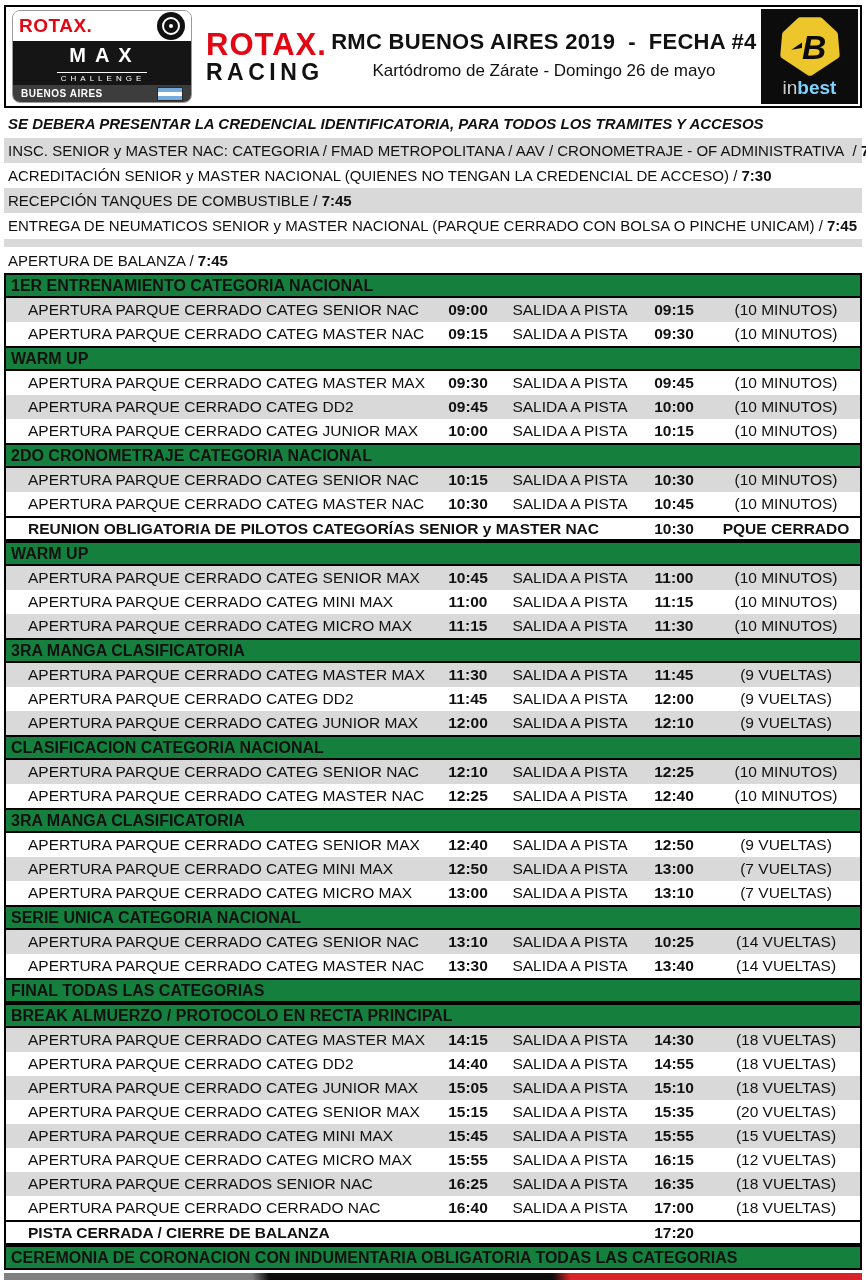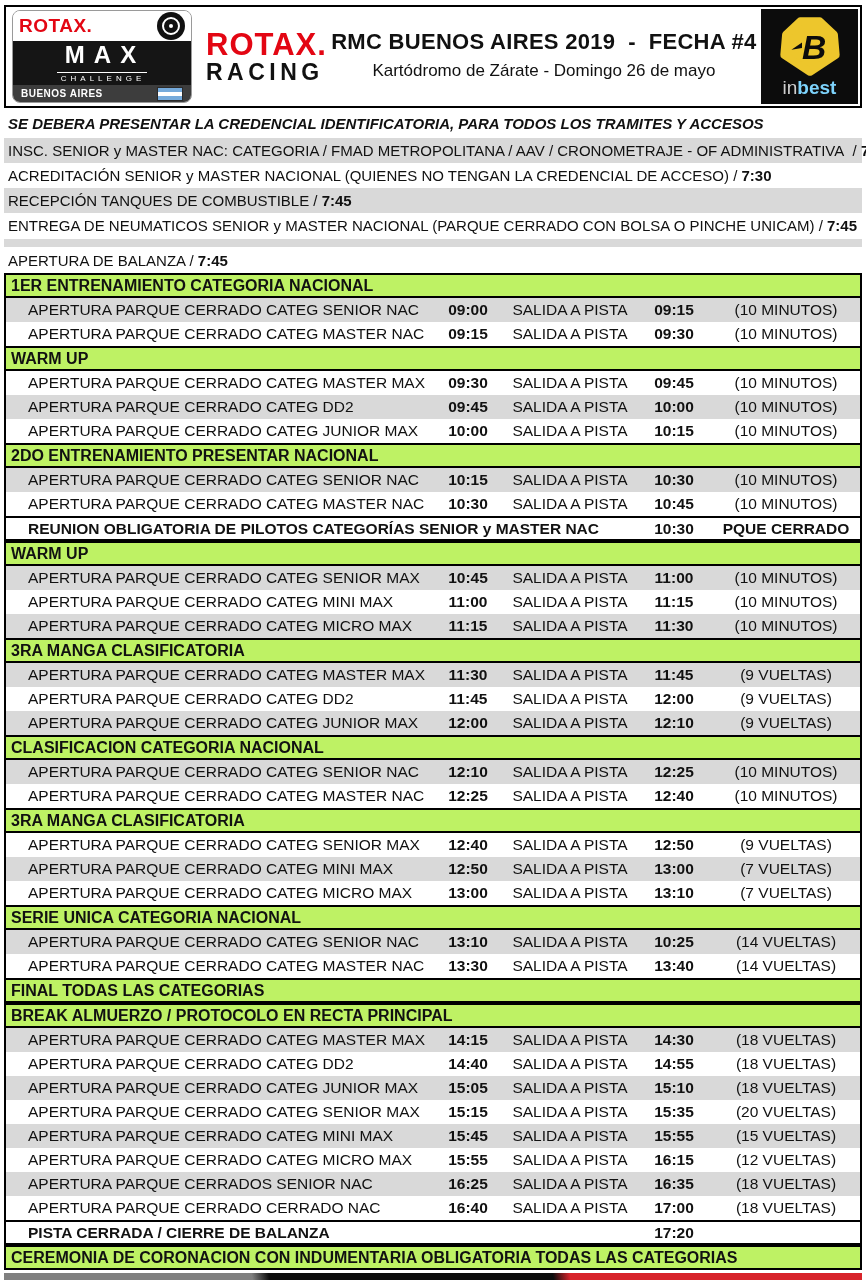--- a/index.html
+++ b/index.html
@@ -8,21 +8,21 @@
 
   
   .header-box{border:2px solid #000;height:99px;display:flex;align-items:center;}
   .badge{width:178px;height:91px;margin-left:6px;border:1px solid #9a9a9a;border-radius:8px;overflow:hidden;display:flex;flex-direction:column;background:#fff;flex-shrink:0;}
   .badge-top{height:34px;display:flex;align-items:center;justify-content:space-between;padding:0 6px;background:#fff;}
   .badge-rotax{color:#e30613;font-weight:bold;font-size:19px;letter-spacing:.5px;}
   .brp-circle{width:28px;height:28px;border-radius:50%;background:#111;display:flex;align-items:center;justify-content:center;}
   .brp-inner{width:14px;height:14px;border:2px solid #fff;border-radius:50%;display:flex;align-items:center;justify-content:center;}
   .brp-dot{width:4px;height:4px;background:#fff;border-radius:50%;}
   .badge-mid{flex:1;background:#151515;color:#fff;text-align:center;padding-top:2px;}
-  .badge-max{font-weight:bold;font-size:24px;letter-spacing:9px;line-height:24px;padding-left:6px;}
+  .badge-max{font-weight:bold;font-size:20px;letter-spacing:9px;line-height:24px;padding-left:6px;}
   .badge-challenge{display:inline-block;font-size:8px;letter-spacing:4px;border-top:1px solid #fff;padding:1px 2px 0 4px;line-height:9px;}
   .badge-bottom{height:19px;background:#3d3d3d;color:#fff;display:flex;align-items:center;justify-content:space-between;padding:0 8px;gap:17px;}
   .badge-city{font-size:10px;font-weight:bold;letter-spacing:.5px;}
   .flag{width:24px;height:12px;display:flex;flex-direction:column;border:1px solid #2a2a2a;}
   .flag i{flex:1;}
   .flag i:nth-child(1),.flag i:nth-child(3){background:#75aadb;}
   .flag i:nth-child(2){background:#fff;}
 
   .racing-logo{margin-left:14px;flex-shrink:0;}
   .racing-top{color:#e30613;font-weight:bold;font-size:31px;line-height:30px;letter-spacing:1px;}
@@ -39,21 +39,21 @@
   .inbest-best{color:#7dd3fc;font-weight:bold;}
 
   
   .notice{font-style:italic;font-weight:bold;font-size:15px;padding:7px 4px 6px 4px;}
   .info-row{height:25px;line-height:25px;font-size:15px;padding-left:4px;white-space:nowrap;}
   .shaded{background:#d9d9d9;}
   .strip{height:8px;background:#d9d9d9;margin:1px 0;}
 
   
   .schedule{border-left:2px solid #000;border-right:2px solid #000;}
-  .section{height:21px;line-height:21px;font-weight:bold;font-size:16px;padding-left:5px;border-top:2px solid #000;border-bottom:2px solid #000;background:#bef264;white-space:nowrap;}
+  .section{height:21px;line-height:21px;font-weight:bold;font-size:16px;padding-left:5px;border-top:2px solid #000;border-bottom:2px solid #000;background:#15803d;white-space:nowrap;}
   .srow{display:flex;height:24px;line-height:24px;font-size:15.5px;white-space:nowrap;}
   .srow.special{height:21px;line-height:21px;border-top:2px solid #000;border-bottom:2px solid #000;font-weight:bold;font-size:15.5px;}
   .c-label{flex:1;padding-left:22px;overflow:hidden;}
   .c-t1{width:72px;text-align:center;font-weight:bold;}
   .c-mid{width:132px;text-align:center;}
   .c-t2{width:76px;text-align:center;font-weight:bold;}
   .c-note{width:148px;text-align:center;}
 
   
   .stripe{height:12px;margin-top:3px;background:linear-gradient(80deg,#808080 0%,#808080 29%,#0d0d0d 31%,#0d0d0d 64%,#d8232a 66%,#d8232a 100%);}
@@ -149,21 +149,21 @@
         <span class="c-t2">10:00</span>
         <span class="c-note">(10 MINUTOS)</span>
       </div>
       <div class="srow">
         <span class="c-label">APERTURA PARQUE CERRADO CATEG JUNIOR MAX</span>
         <span class="c-t1">10:00</span>
         <span class="c-mid">SALIDA A PISTA</span>
         <span class="c-t2">10:15</span>
         <span class="c-note">(10 MINUTOS)</span>
       </div>
-      <div class="section">2DO ENTRENAMIENTO PRESENTAR NACIONAL</div>
+      <div class="section">2DO CRONOMETRAJE CATEGORIA NACIONAL</div>
       <div class="srow shaded">
         <span class="c-label">APERTURA PARQUE CERRADO CATEG SENIOR NAC</span>
         <span class="c-t1">10:15</span>
         <span class="c-mid">SALIDA A PISTA</span>
         <span class="c-t2">10:30</span>
         <span class="c-note">(10 MINUTOS)</span>
       </div>
       <div class="srow">
         <span class="c-label">APERTURA PARQUE CERRADO CATEG MASTER NAC</span>
         <span class="c-t1">10:30</span>

